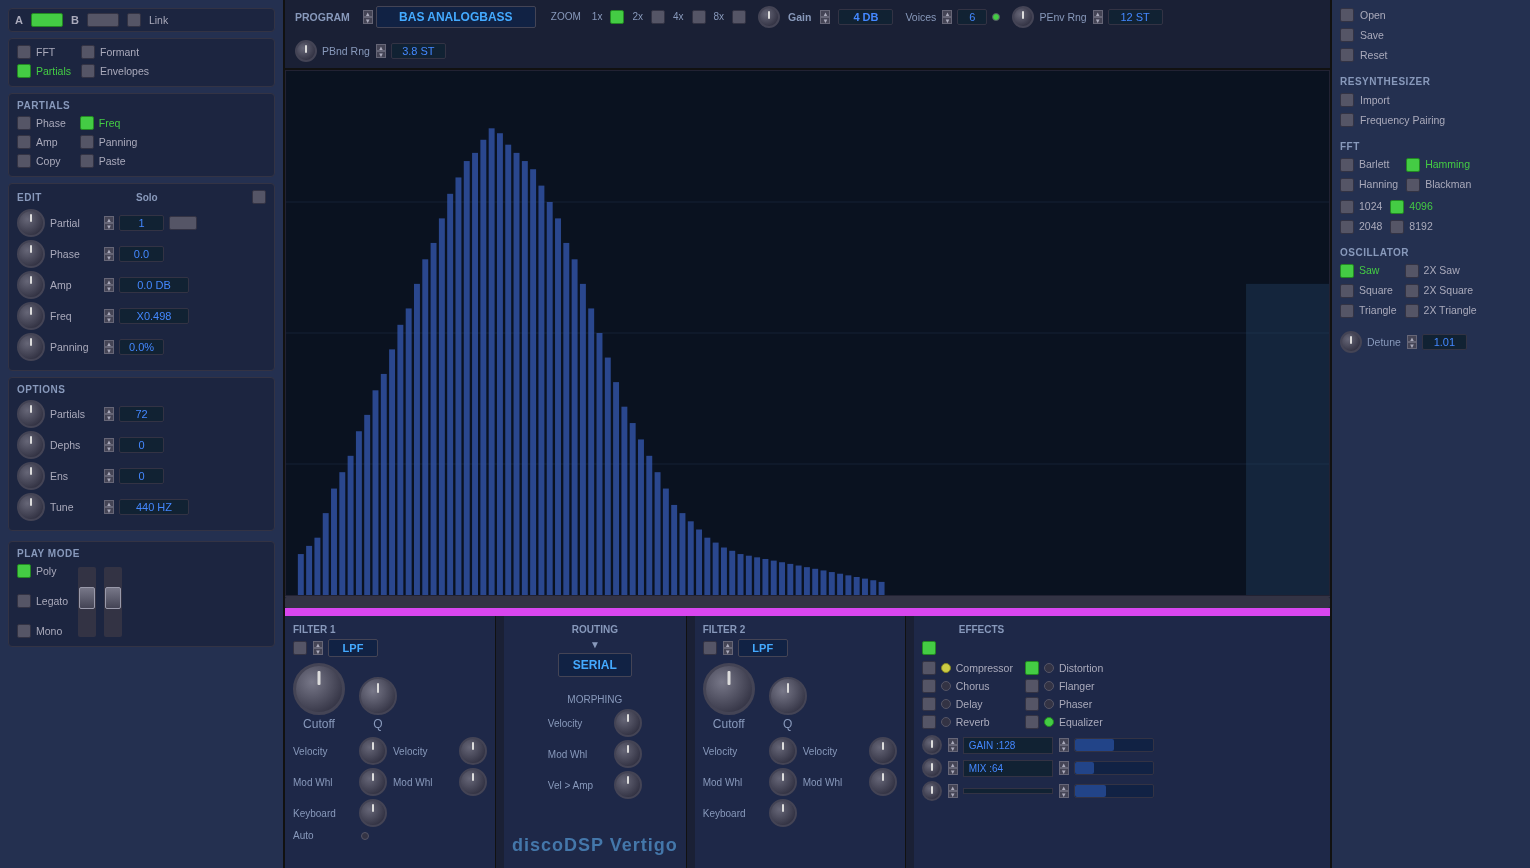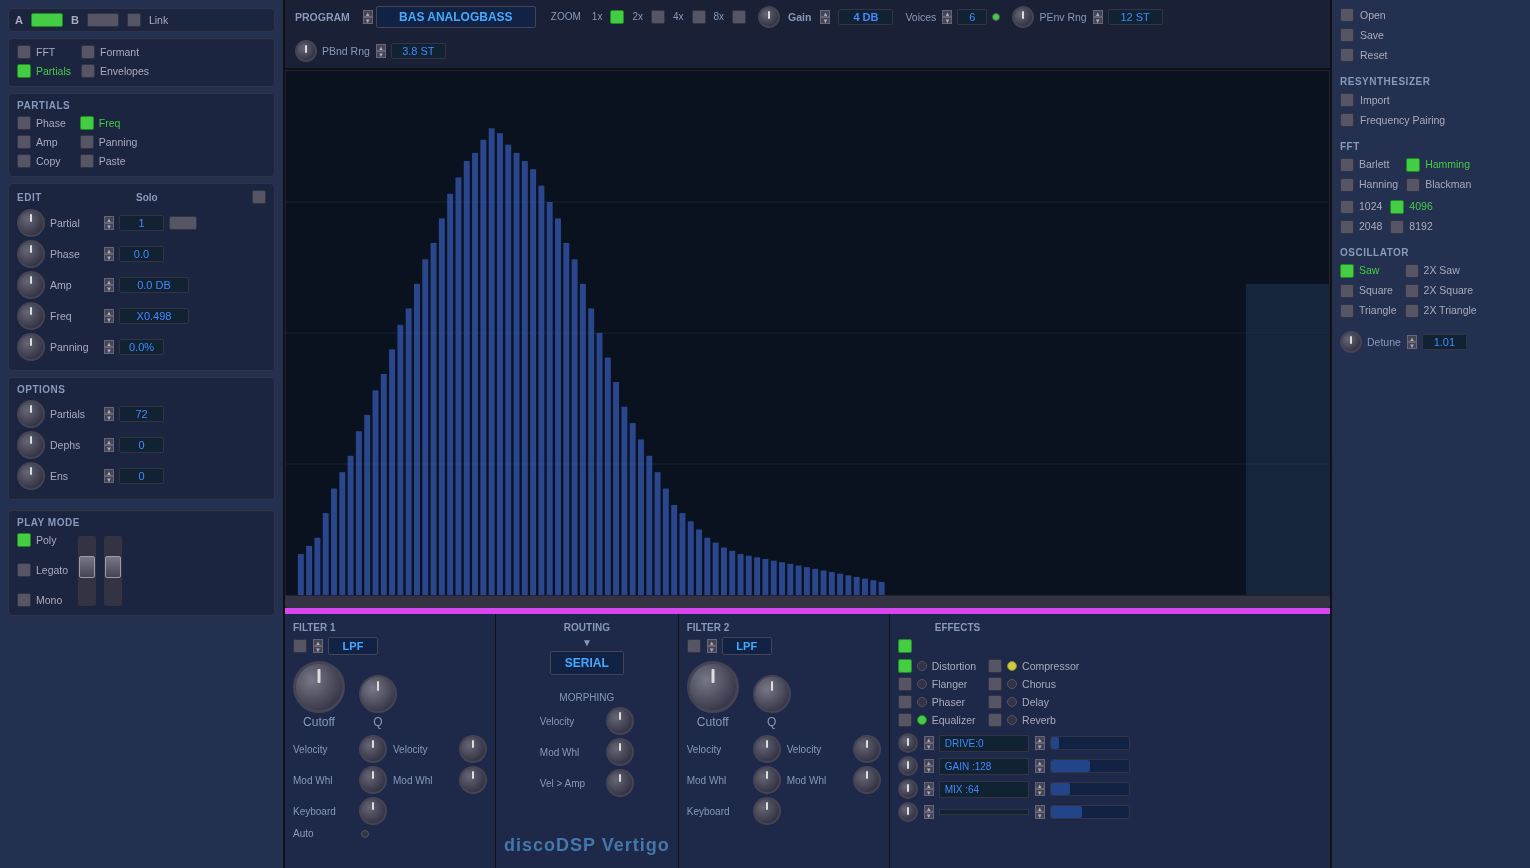--- a/index.html
+++ b/index.html
@@ -275,23 +275,23 @@
     .scrollbar-thumb {
       height: 100%;
       width: 100%;
       background: #334;
       border-radius: 2px;
     }
 
     
     .filter-routing-row {
       display: flex;
-      gap: 0;
+      gap: 8px;
       background: #1a2035;
-      border-top: 6px solid #d946ef;
+      border-top: 8px solid #d946ef;
       min-height: 260px;
     }
     .filter-box {
       background: #1e2848;
       border-right: 1px solid #111;
       padding: 8px;
       min-width: 185px;
       display: flex;
       flex-direction: column;
     }
@@ -713,20 +713,29 @@
       <div class="edit-row">
         <div class="knob"></div>
         <span class="edit-label">Ens</span>
         <div class="spin-btn">
           <div class="spin-up">▲</div>
           <div class="spin-down">▼</div>
         </div>
         <span class="value-display">0</span>
       </div>
 
+      <div class="edit-row">
+        <div class="knob"></div>
+        <span class="edit-label">Tune</span>
+        <div class="spin-btn">
+          <div class="spin-up">▲</div>
+          <div class="spin-down">▼</div>
+        </div>
+        <span class="value-display-wide">440 HZ</span>
+      </div>
     </div>
 
     <div class="play-mode-section">
       <div class="section-title">PLAY MODE</div>
       <div class="play-mode-row">
         <div class="play-mode-options">
           <div class="checkbox-row">
             <div class="btn-small-green"></div>
             <label>Poly</label>
           </div>
@@ -1019,80 +1028,65 @@
         </div>
       </div>
 
       <div class="effects-box">
         <div class="effects-title">EFFECTS</div>
         <div class="btn-small-green" style="margin-bottom:6px;"></div>
         <div style="display:flex;gap:12px;margin-bottom:6px;">
 
           <div class="effects-col">
             <div class="effect-item">
+              <div class="btn-small-gray"></div>
+              <span class="led led-yellow"></span>
+              <span>Compressor</span>
+            </div>
+            <div class="effect-item">
+              <div class="btn-small-gray"></div>
+              <span class="led"></span>
+              <span>Chorus</span>
+            </div>
+            <div class="effect-item">
+              <div class="btn-small-gray"></div>
+              <span class="led"></span>
+              <span>Delay</span>
+            </div>
+            <div class="effect-item">
+              <div class="btn-small-gray"></div>
+              <span class="led"></span>
+              <span>Reverb</span>
+            </div>
+          </div>
+
+          <div class="effects-col">
+            <div class="effect-item">
               <div class="btn-small-green"></div>
               <span class="led"></span>
               <span>Distortion</span>
             </div>
             <div class="effect-item">
               <div class="btn-small-gray"></div>
               <span class="led"></span>
               <span>Flanger</span>
             </div>
             <div class="effect-item">
               <div class="btn-small-gray"></div>
               <span class="led"></span>
               <span>Phaser</span>
             </div>
             <div class="effect-item">
               <div class="btn-small-gray"></div>
               <span class="led led-green"></span>
               <span>Equalizer</span>
             </div>
           </div>
-
-          <div class="effects-col">
-            <div class="effect-item">
-              <div class="btn-small-gray"></div>
-              <span class="led led-yellow"></span>
-              <span>Compressor</span>
-            </div>
-            <div class="effect-item">
-              <div class="btn-small-gray"></div>
-              <span class="led"></span>
-              <span>Chorus</span>
-            </div>
-            <div class="effect-item">
-              <div class="btn-small-gray"></div>
-              <span class="led"></span>
-              <span>Delay</span>
-            </div>
-            <div class="effect-item">
-              <div class="btn-small-gray"></div>
-              <span class="led"></span>
-              <span>Reverb</span>
-            </div>
-          </div>
-        </div>
-
-        <div class="effects-slider-row">
-          <div class="knob" style="width:20px;height:20px;"></div>
-          <div class="spin-btn">
-            <div class="spin-up">▲</div>
-            <div class="spin-down">▼</div>
-          </div>
-          <div class="effects-slider-label">DRIVE:0</div>
-          <div class="spin-btn">
-            <div class="spin-up">▲</div>
-            <div class="spin-down">▼</div>
-          </div>
-          <div class="effects-slider-bar">
-            <div class="effects-slider-fill" style="width:10%;"></div>
-          </div>
-        </div>
+        </div>
+
         <div class="effects-slider-row">
           <div class="knob" style="width:20px;height:20px;"></div>
           <div class="spin-btn">
             <div class="spin-up">▲</div>
             <div class="spin-down">▼</div>
           </div>
           <div class="effects-slider-label">GAIN :128</div>
           <div class="spin-btn">
             <div class="spin-up">▲</div>
             <div class="spin-down">▼</div>

